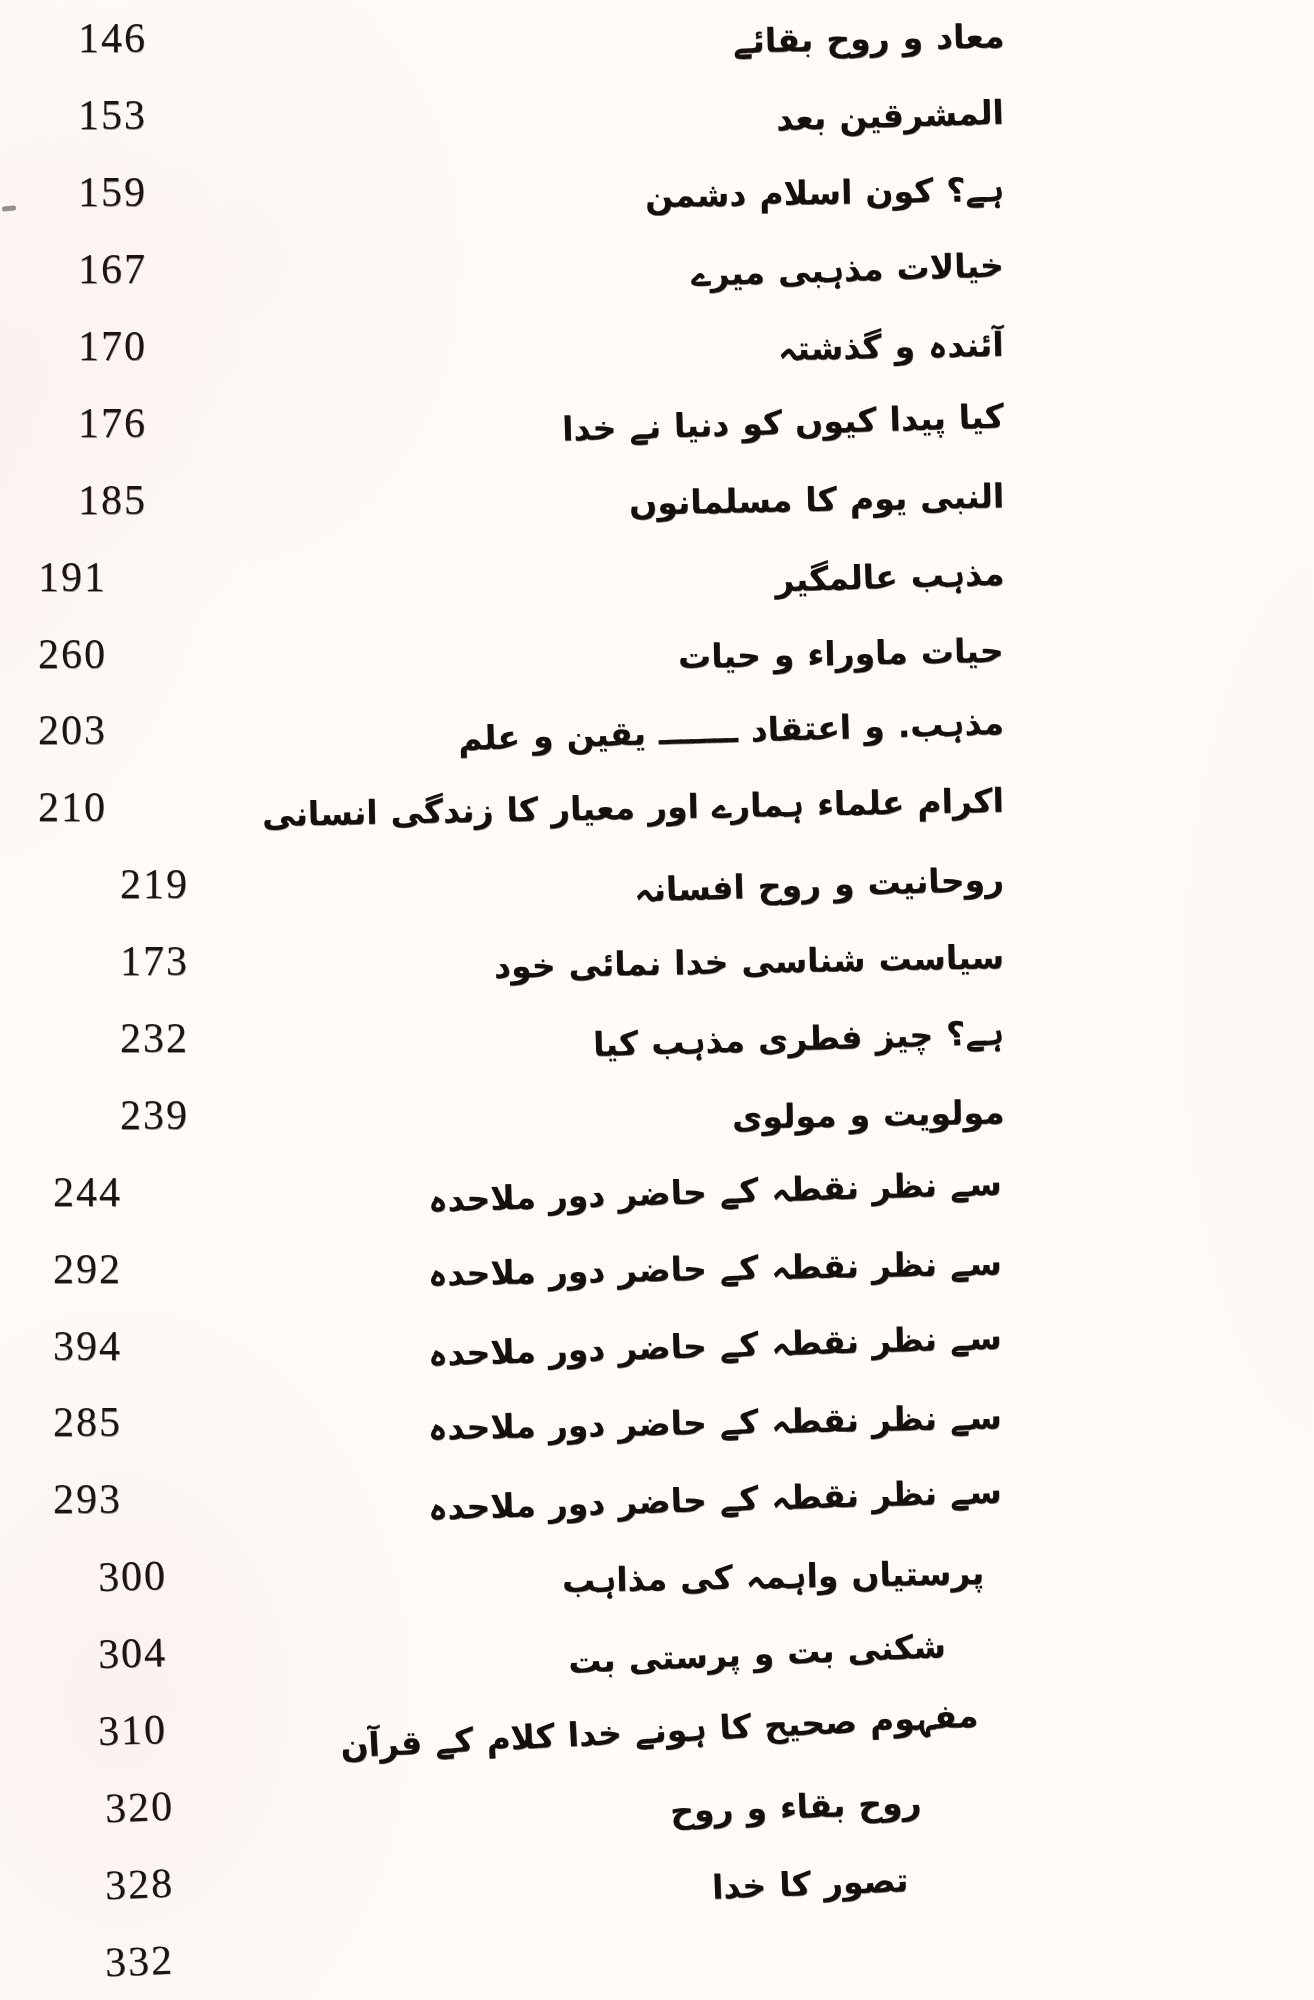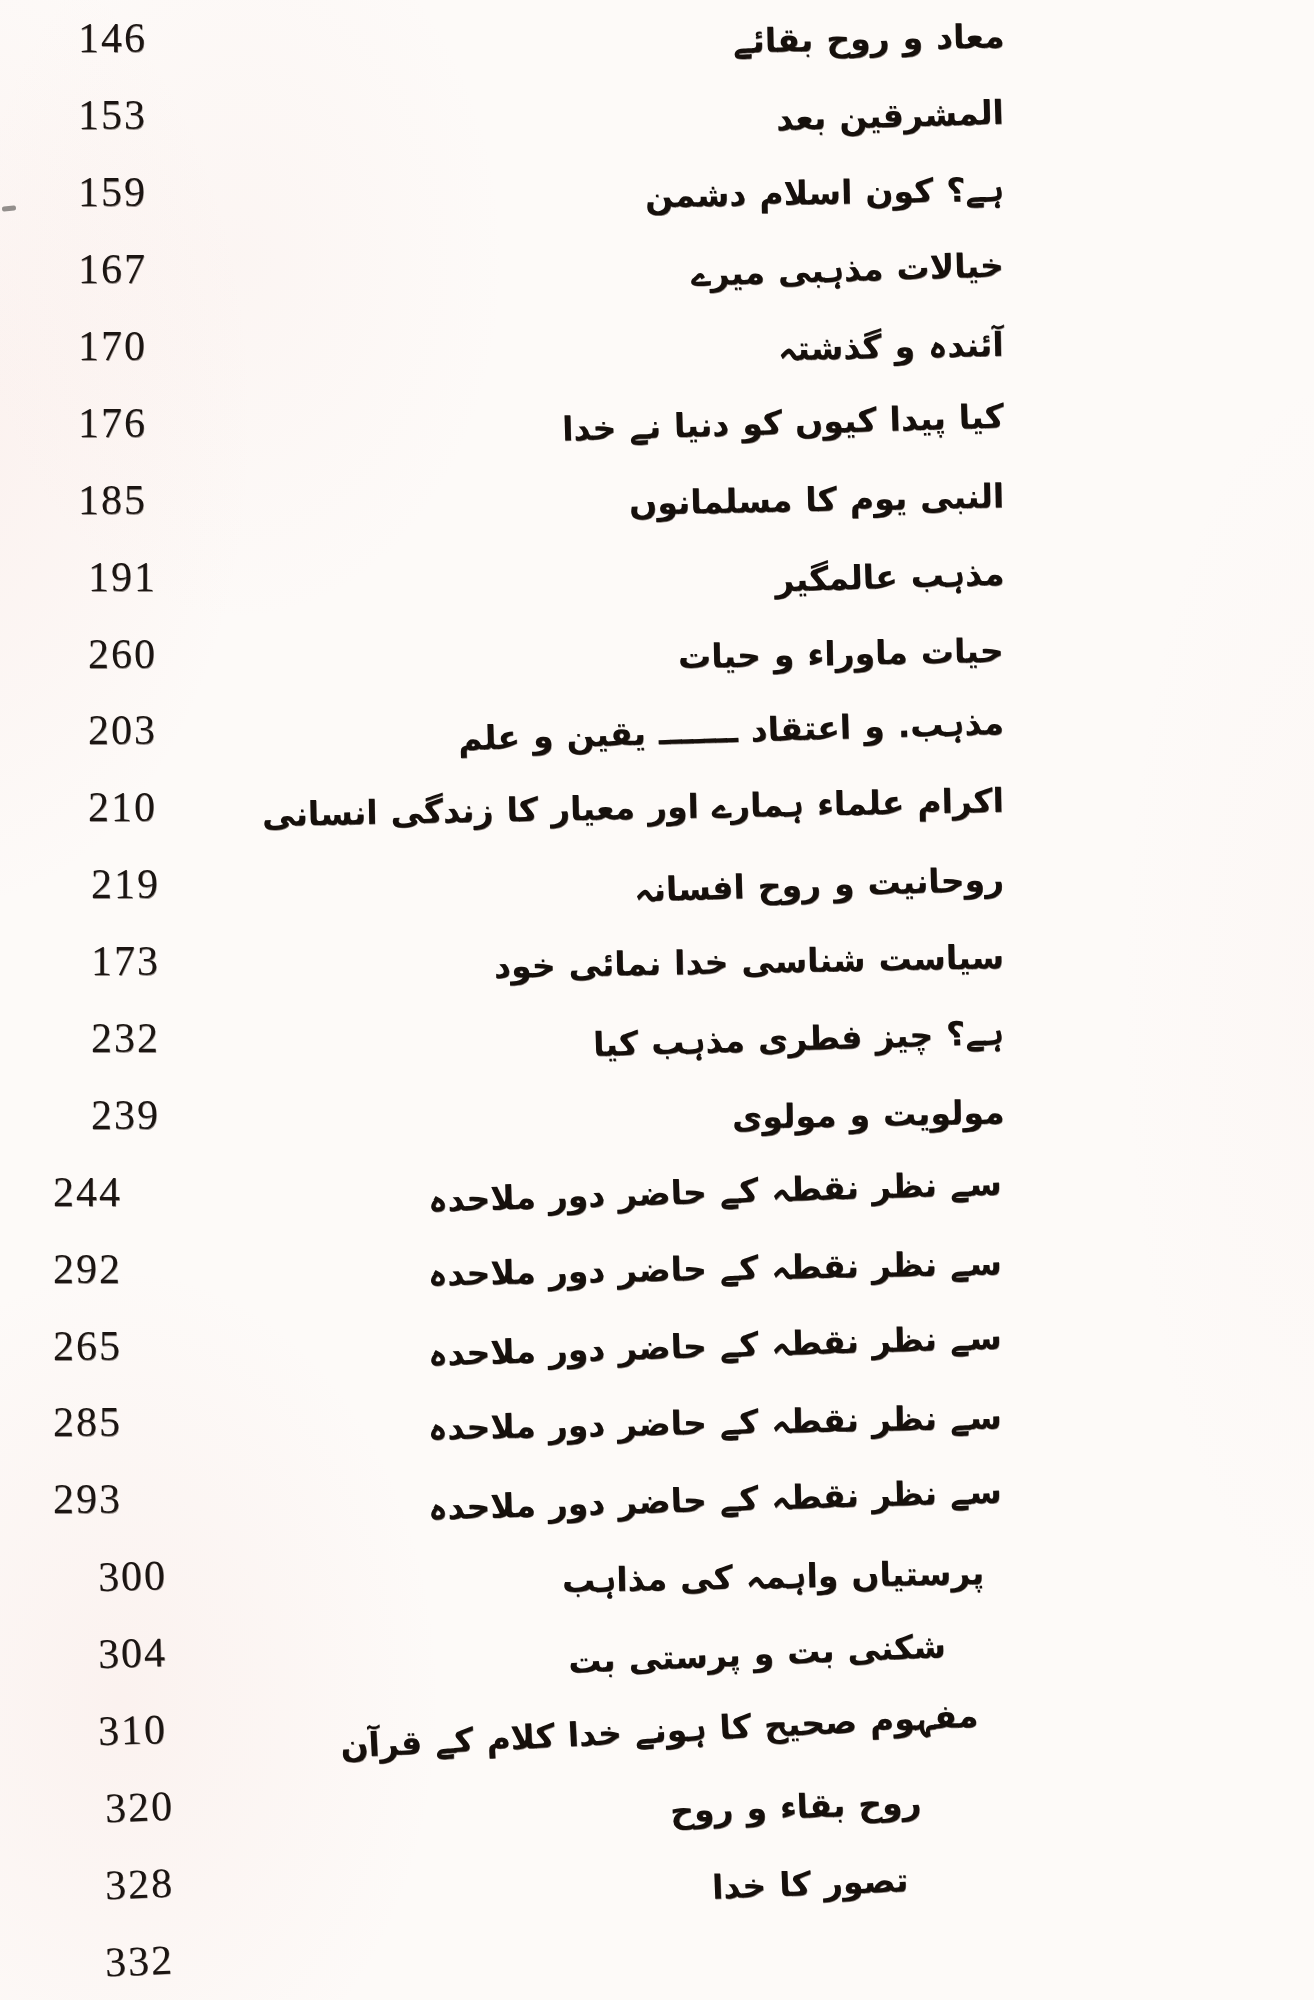--- a/index.html
+++ b/index.html
@@ -35,22 +35,22 @@
   
   .num {
     font-family: "Liberation Serif", "DejaVu Serif", serif;
     font-size: 42px;
     letter-spacing: 2px;
     color: #1b1512;
     margin-left: 78px;
     text-shadow: 0.5px 0.5px 0 rgba(30,20,15,0.45);
     white-space: nowrap;
   }
-  .toc-row:nth-child(n+8)  .num { margin-left: 88px; }
-  .toc-row:nth-child(n+12) .num { margin-left: 91px; }
+  .toc-row:nth-child(n+8)  .num { margin-left: 38px; }
+  .toc-row:nth-child(n+12) .num { margin-left: 120px; }
   .toc-row:nth-child(n+16) .num { margin-left: 53px; }
   .toc-row:nth-child(n+21) .num { margin-left: 98px; transform: rotate(-1.5deg); }
   .toc-row:nth-child(n+24) .num { margin-left: 105px; transform: rotate(-2deg); }
 
   
   .title {
     direction: ltr;
     display: flex;
     align-items: baseline;
     gap: 13px;
@@ -267,21 +267,21 @@
           <span class="w">دور</span>
           <span class="w">حاضر</span>
           <span class="w">کے</span>
           <span class="w">نقطہ</span>
           <span class="w">نظر</span>
           <span class="w">سے</span>
         </div>
   </div>
 
   <div class="toc-row">
-    <div class="num">265</div>
+    <div class="num">394</div>
     <div class="title">
           <span class="w">ملاحدہ</span>
           <span class="w">دور</span>
           <span class="w">حاضر</span>
           <span class="w">کے</span>
           <span class="w">نقطہ</span>
           <span class="w">نظر</span>
           <span class="w">سے</span>
         </div>
   </div>

